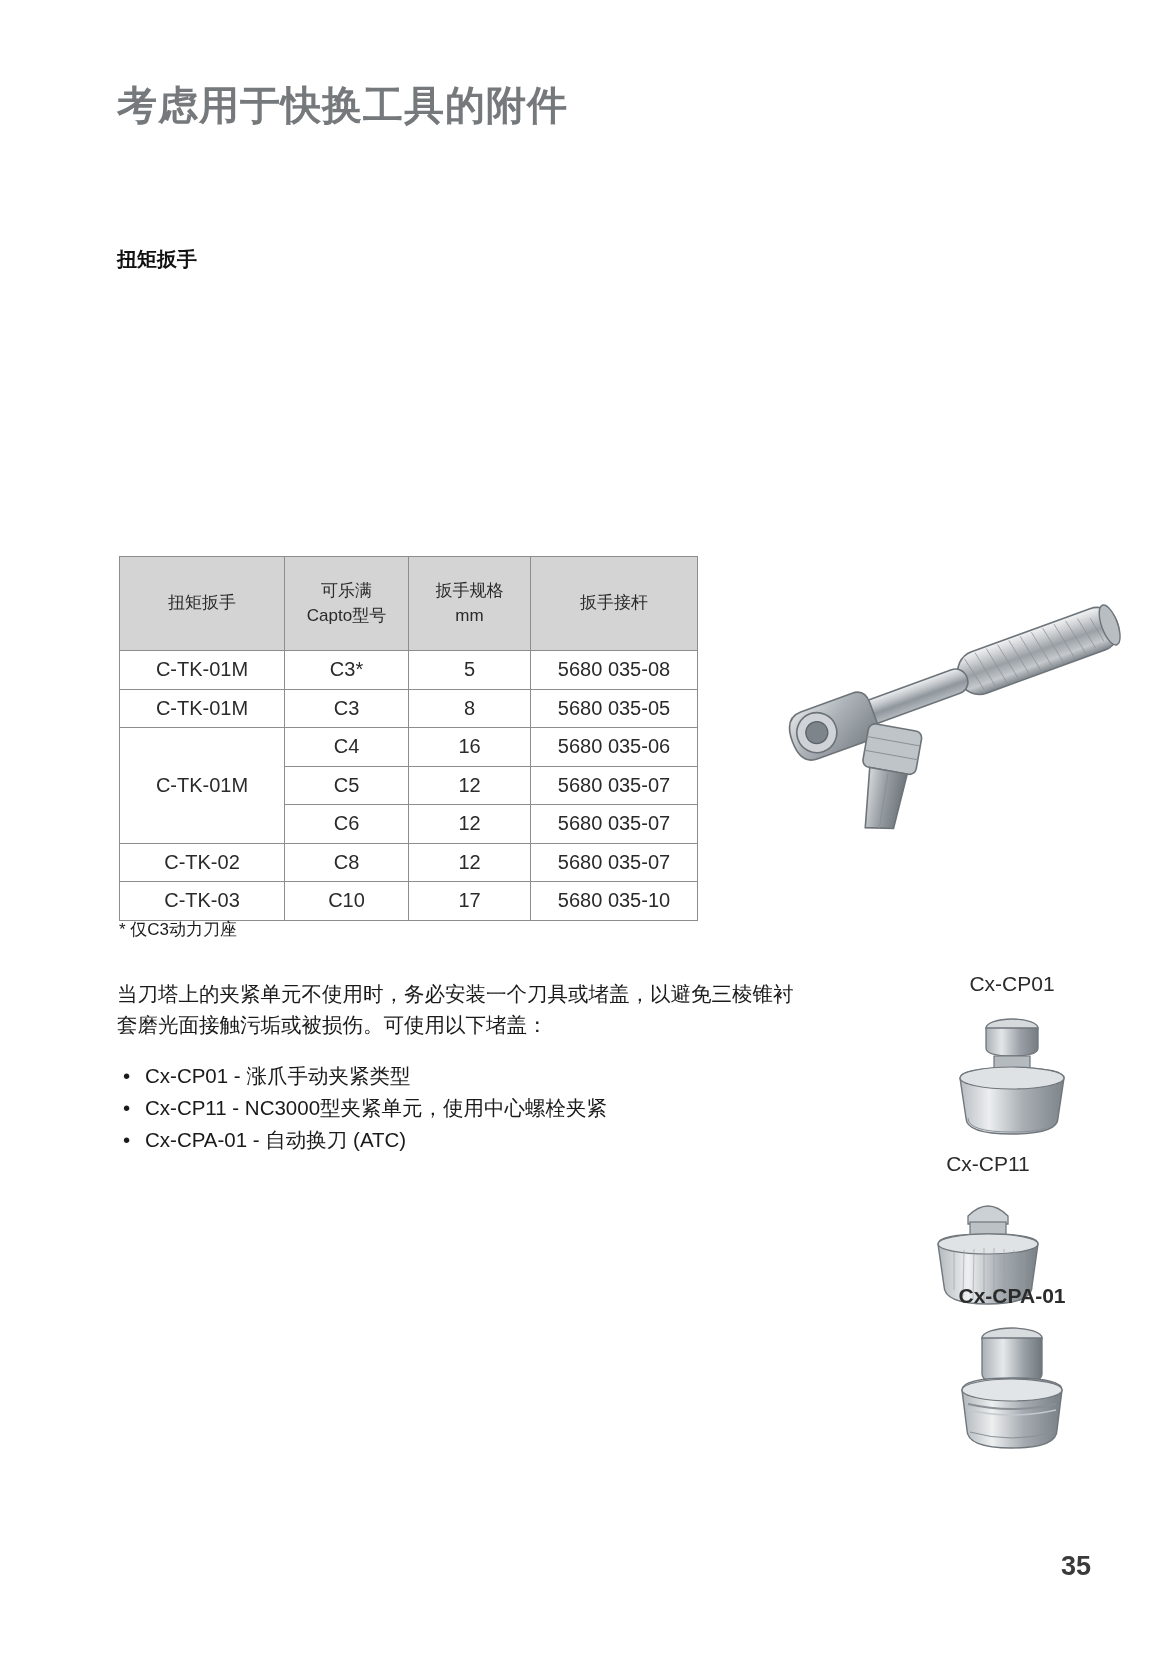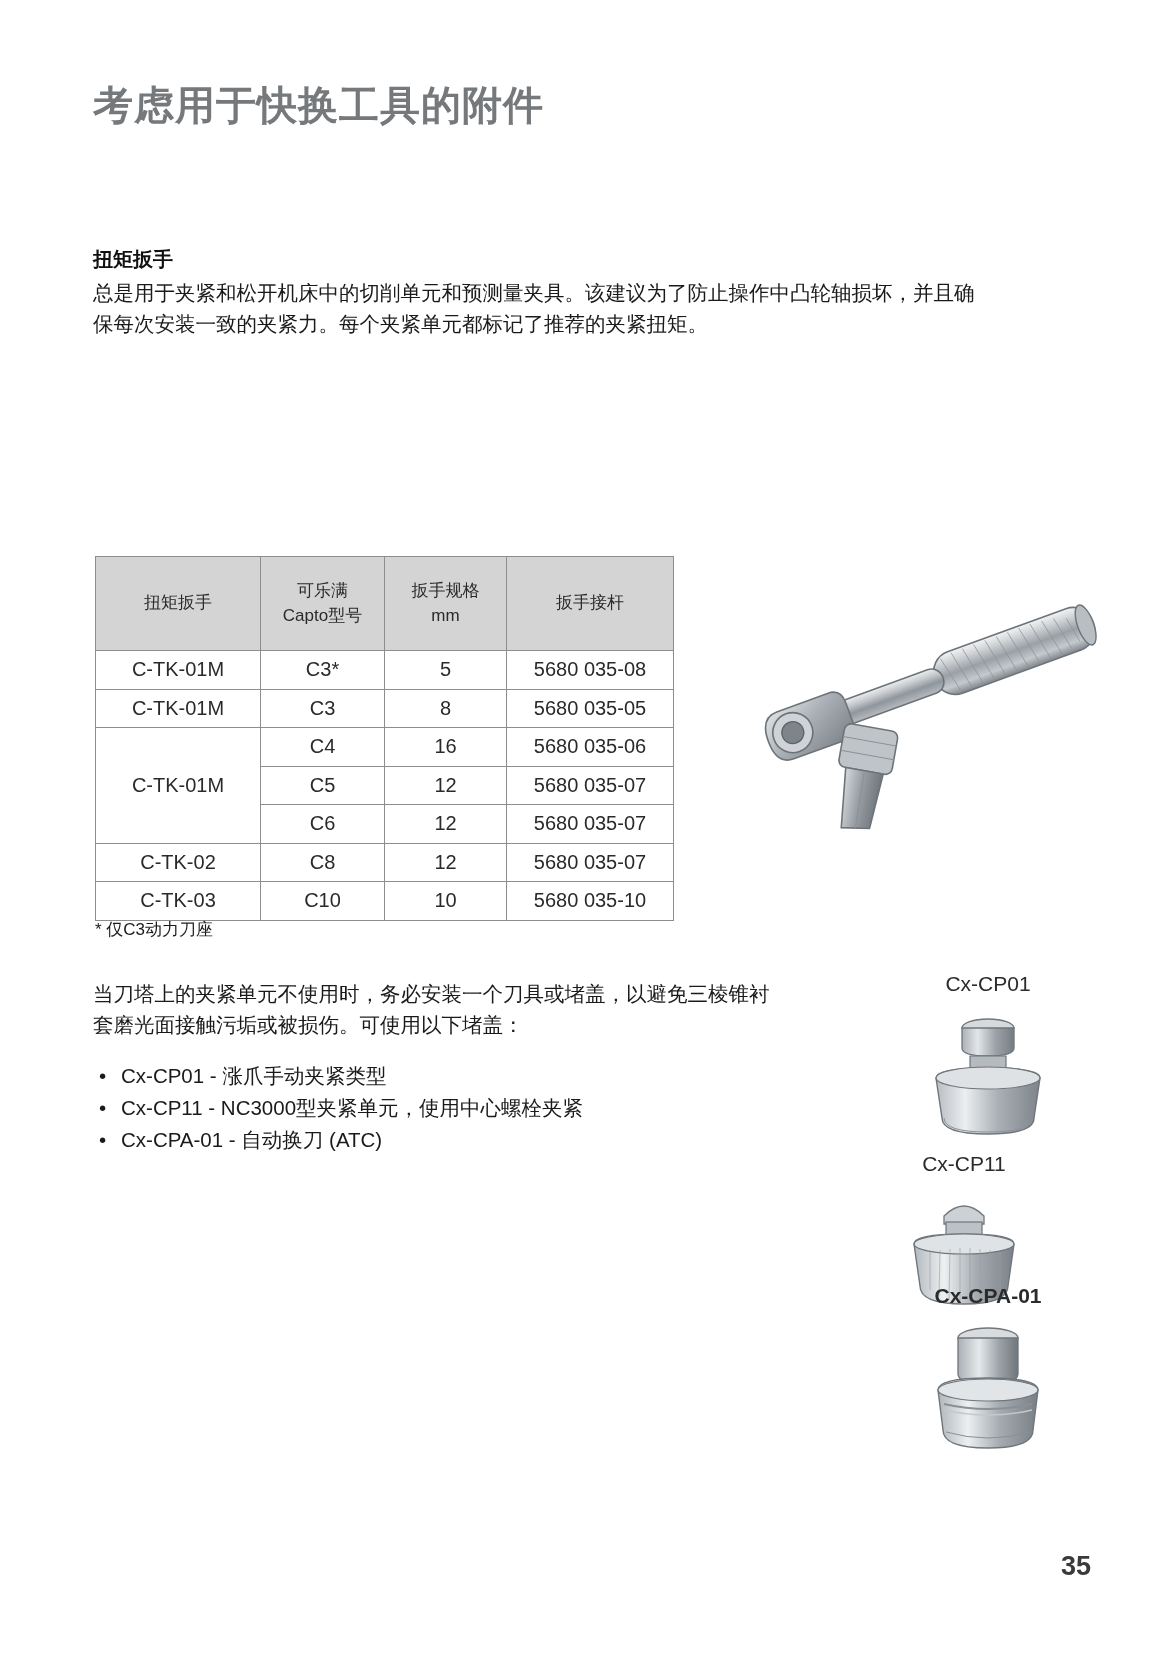--- a/index.html
+++ b/index.html
@@ -13,20 +13,21 @@
     position: relative;
     font-family: "Liberation Sans", "DejaVu Sans", sans-serif;
     color: #1a1a1a;
     overflow: hidden;
   }
 
   .page {
     position: absolute;
     inset: 0;
     background: #ffffff;
+    margin-left: 24px;
   }
 
   
   .page-title {
     position: absolute;
     left: 93px;
     top: 78px;
     font-size: 40px;
     font-weight: bold;
     color: #76797c;
@@ -163,21 +164,20 @@
 </style>
 </head>
 <body>
 
 <div class="page">
 
   <div class="page-title">考虑用于快换工具的附件</div>
 
   <div class="sec-torque">
     <h2 class="sec-head">扭矩扳手</h2>
-    <p class="sec-para">总是用于夹紧和松开机床中的切削单元和预测量夹具。该建议为了防止操作中凸轮轴损坏，并且确保每次安装一致的夹紧力。每个夹紧单元都标记了推荐的夹紧扭矩。</p>
   </div>
 
   <div class="wrench-art">
     <svg width="420" height="340" viewBox="0 0 420 340" xmlns="http://www.w3.org/2000/svg">
       <defs>
         <linearGradient id="gHandle" x1="0" y1="0" x2="0" y2="1">
           <stop offset="0%" stop-color="#f2f3f4"></stop>
           <stop offset="22%" stop-color="#cfd2d5"></stop>
           <stop offset="50%" stop-color="#9aa0a5"></stop>
           <stop offset="78%" stop-color="#c5c9cd"></stop>
@@ -302,21 +302,21 @@
         </tr>
         <tr>
           <td>C-TK-02</td>
           <td>C8</td>
           <td>12</td>
           <td>5680 035-07</td>
         </tr>
         <tr>
           <td>C-TK-03</td>
           <td>C10</td>
-          <td>10</td>
+          <td>17</td>
           <td>5680 035-10</td>
         </tr>
       </tbody>
     </table>
   </div>
 
   <div class="tbl-note">* 仅C3动力刀座</div>
 
   <div class="sec-plug">
     <p class="sec-para">当刀塔上的夹紧单元不使用时，务必安装一个刀具或堵盖，以避免三棱锥衬套磨光面接触污垢或被损伤。可使用以下堵盖：</p>

